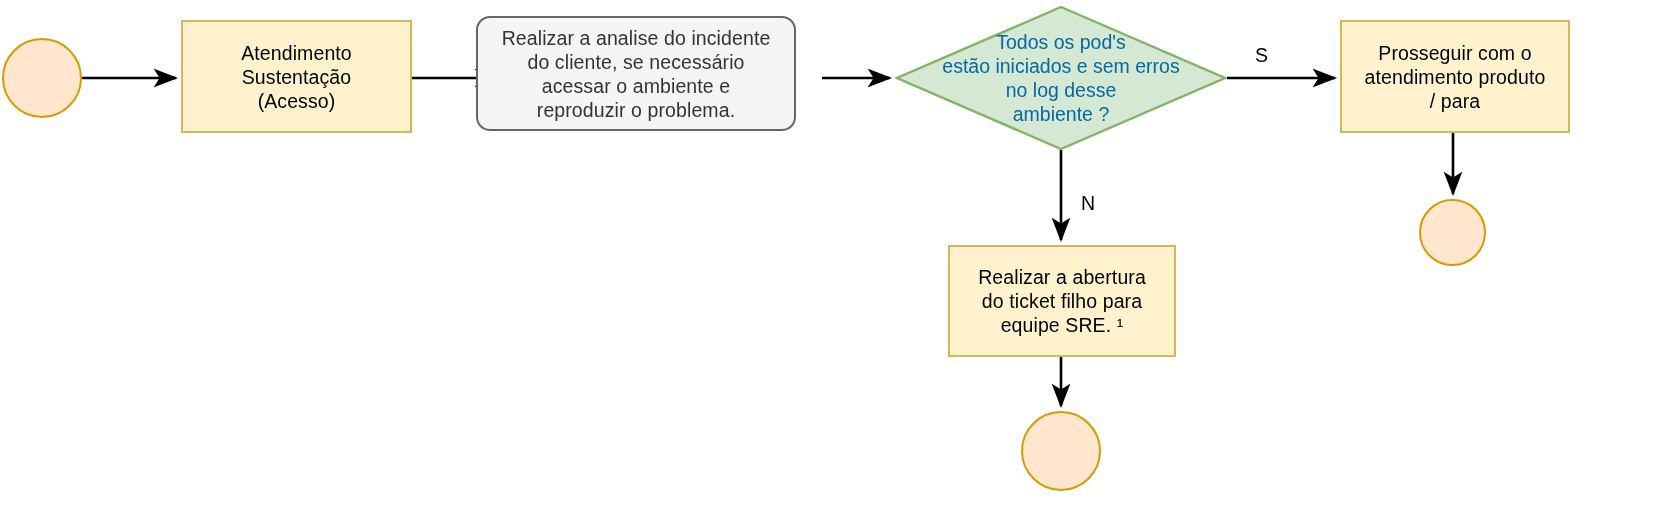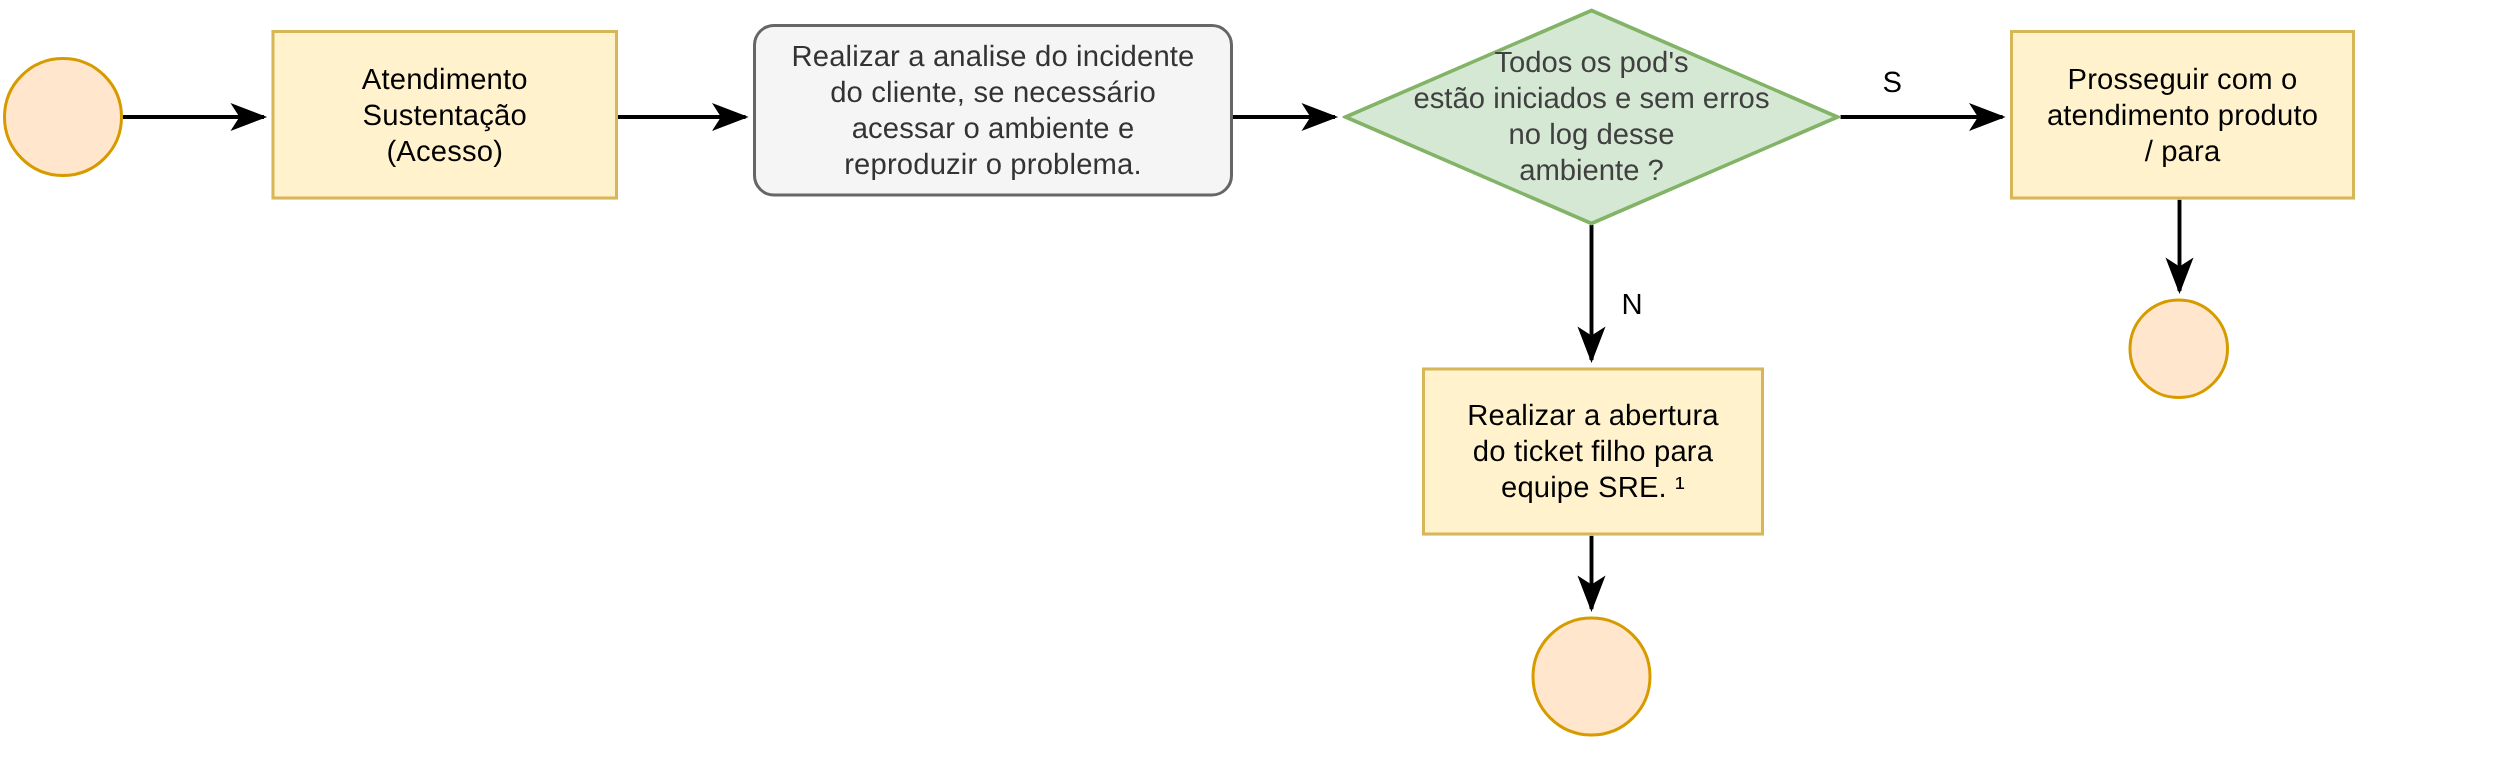--- a/index.html
+++ b/index.html
@@ -82,21 +82,21 @@
     left: 0;
     top: 0;
     width: 100%;
     height: 100%;
     display: flex;
     align-items: center;
     justify-content: center;
     text-align: center;
     font-size: 19.5px;
     line-height: 24px;
-    color: #404040;
+    color: #0369a1;
     white-space: pre-line;
   }
 
   .edge-label {
     position: absolute;
     font-size: 19.5px;
     line-height: 22px;
     color: #000000;
     white-space: nowrap;
   }
@@ -131,21 +131,21 @@
   <div class="node terminator" style="left:2px; top:38px; width:80px; height:80px;">
     <span class="txt"></span>
   </div>
 
   <div class="node process" style="left:181px; top:20px; width:231px; height:113px;">
     <span class="txt">Atendimento
 Sustentação
 (Acesso)</span>
   </div>
 
-  <div class="node rounded-gray" style="left:502px; top:16px; width:320px; height:115px;">
+  <div class="node rounded-gray" style="left:476px; top:16px; width:320px; height:115px;">
     <span class="txt">Realizar a analise do incidente
 do cliente, se necessário
 acessar o ambiente e
 reproduzir o problema.</span>
   </div>
 
   <div class="decision-wrap" style="left:895px; top:5px; width:332px; height:146px;">
     <svg class="decision-shape" width="332" height="146" viewBox="0 0 332 146" xmlns="http://www.w3.org/2000/svg">
       <polygon points="166,2 330,73 166,144 2,73" fill="#d5e8d4" stroke="#82b366" stroke-width="2.4"></polygon>
     </svg>

